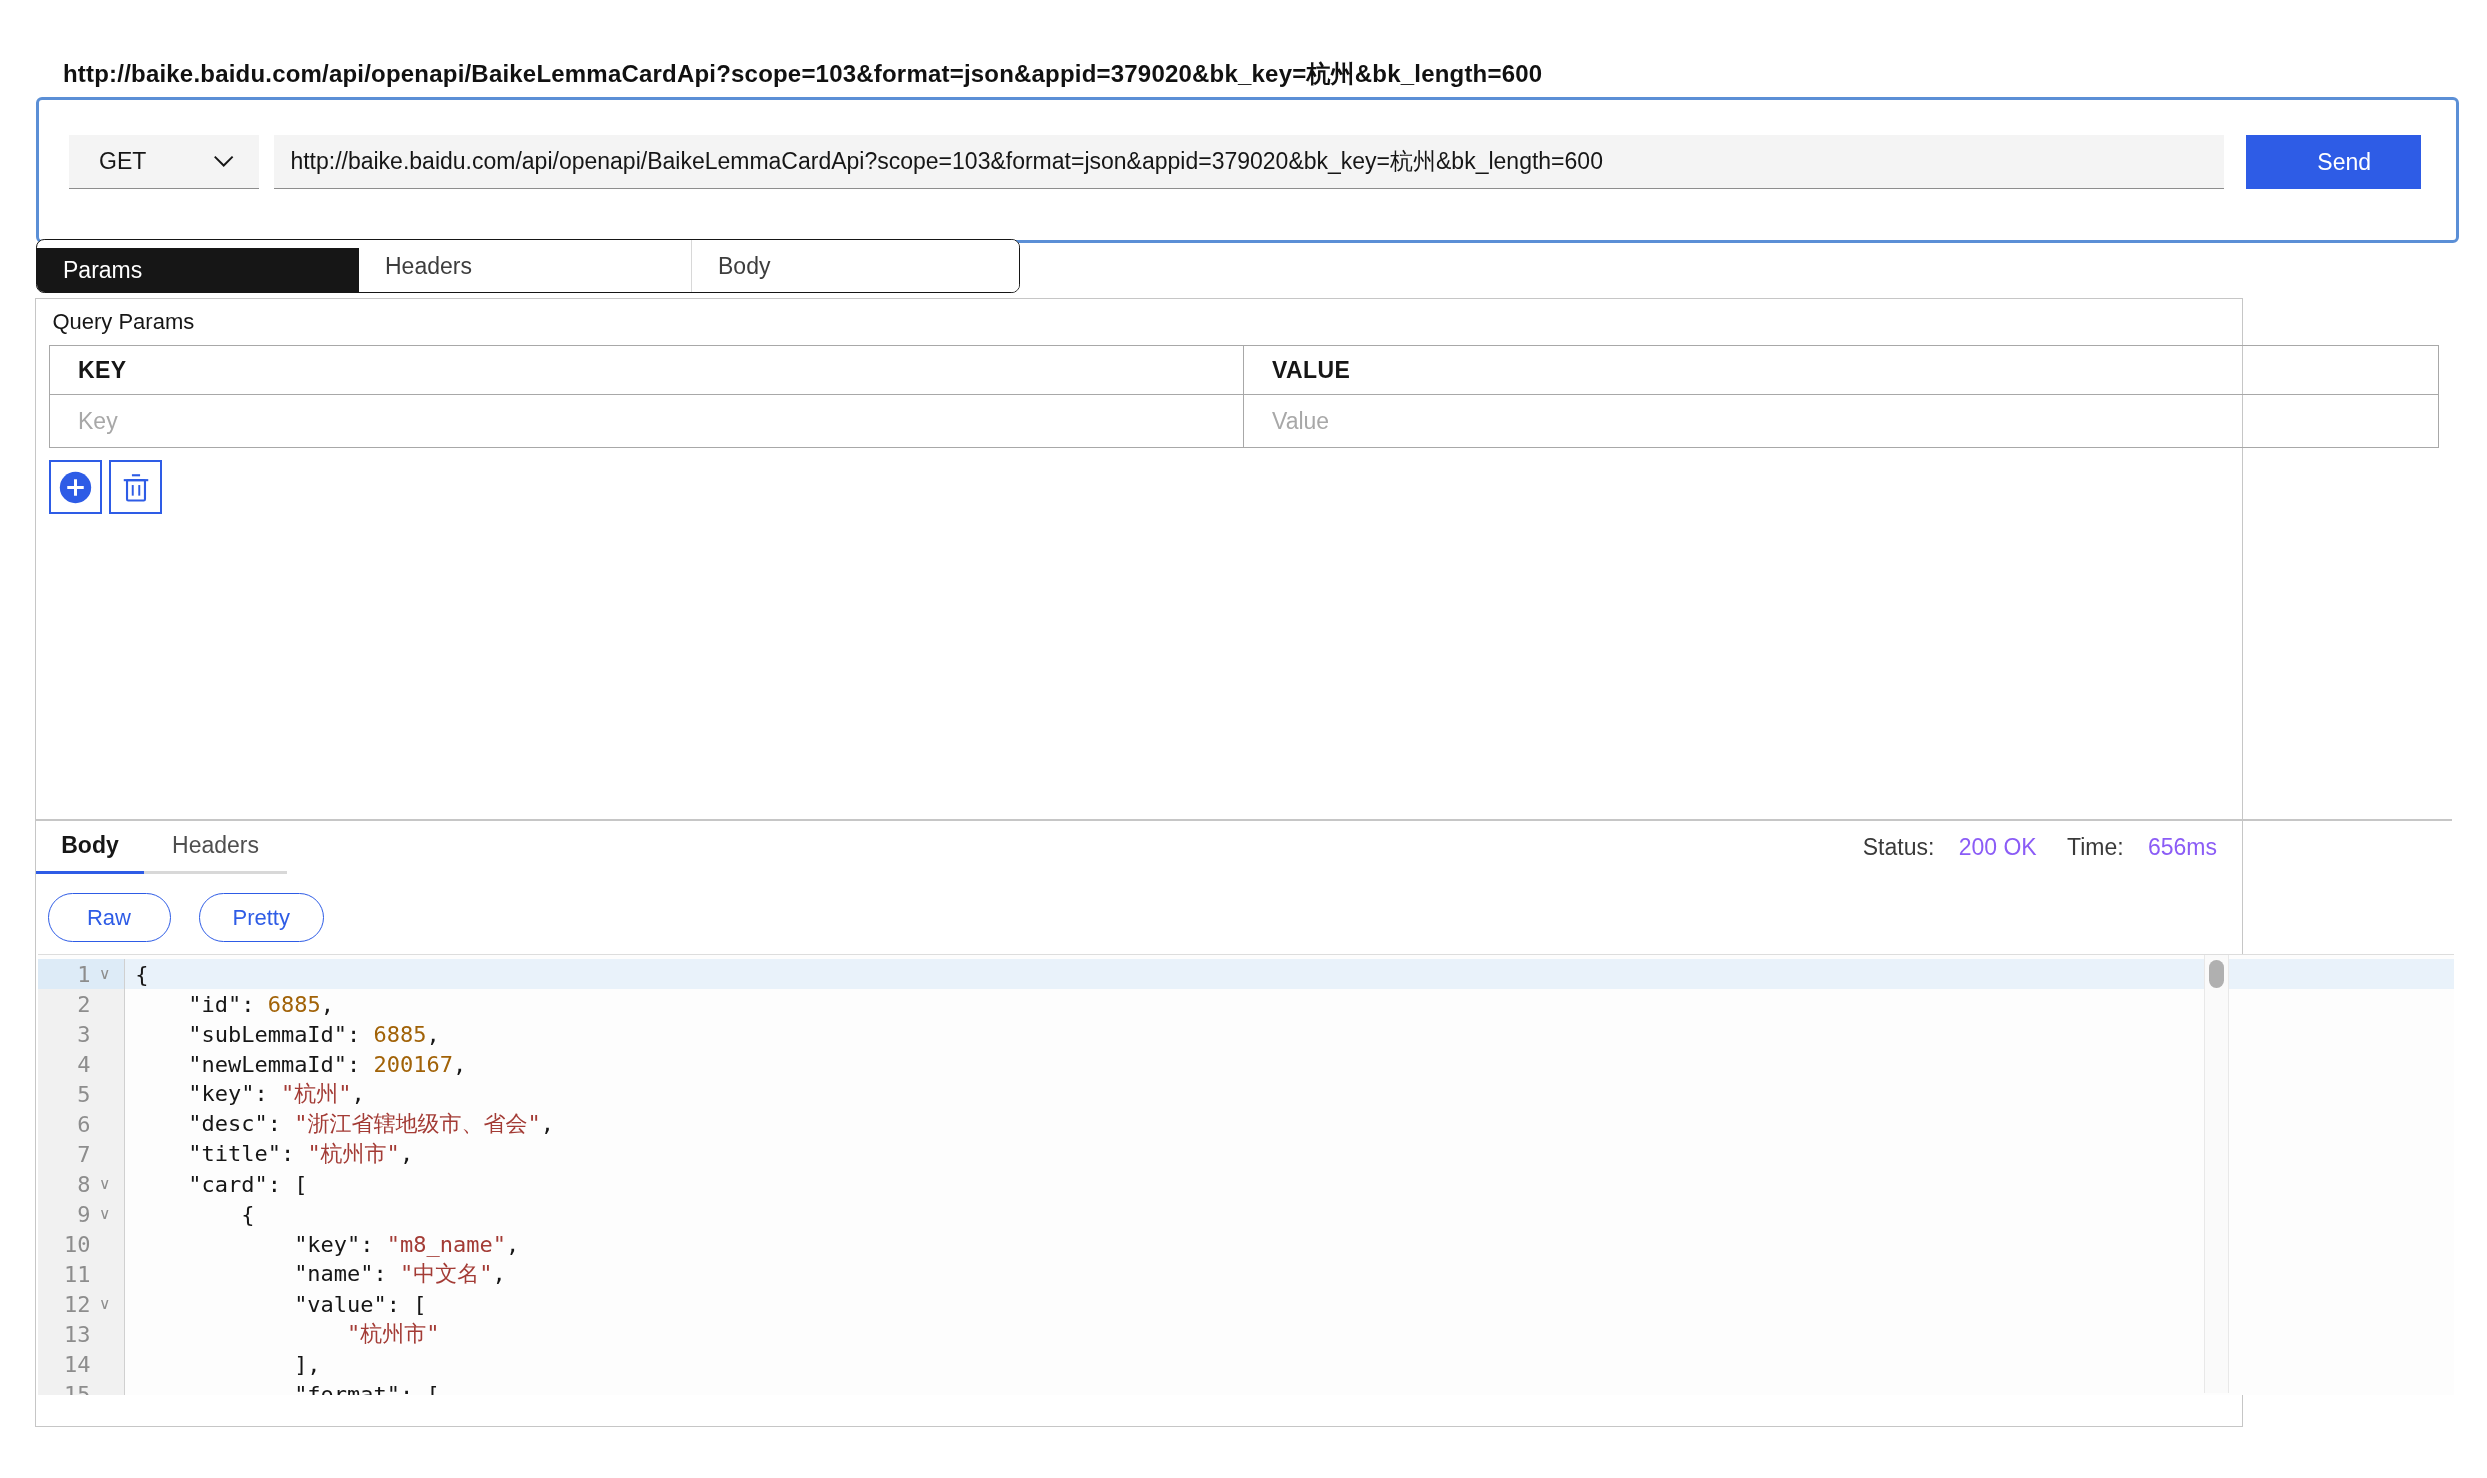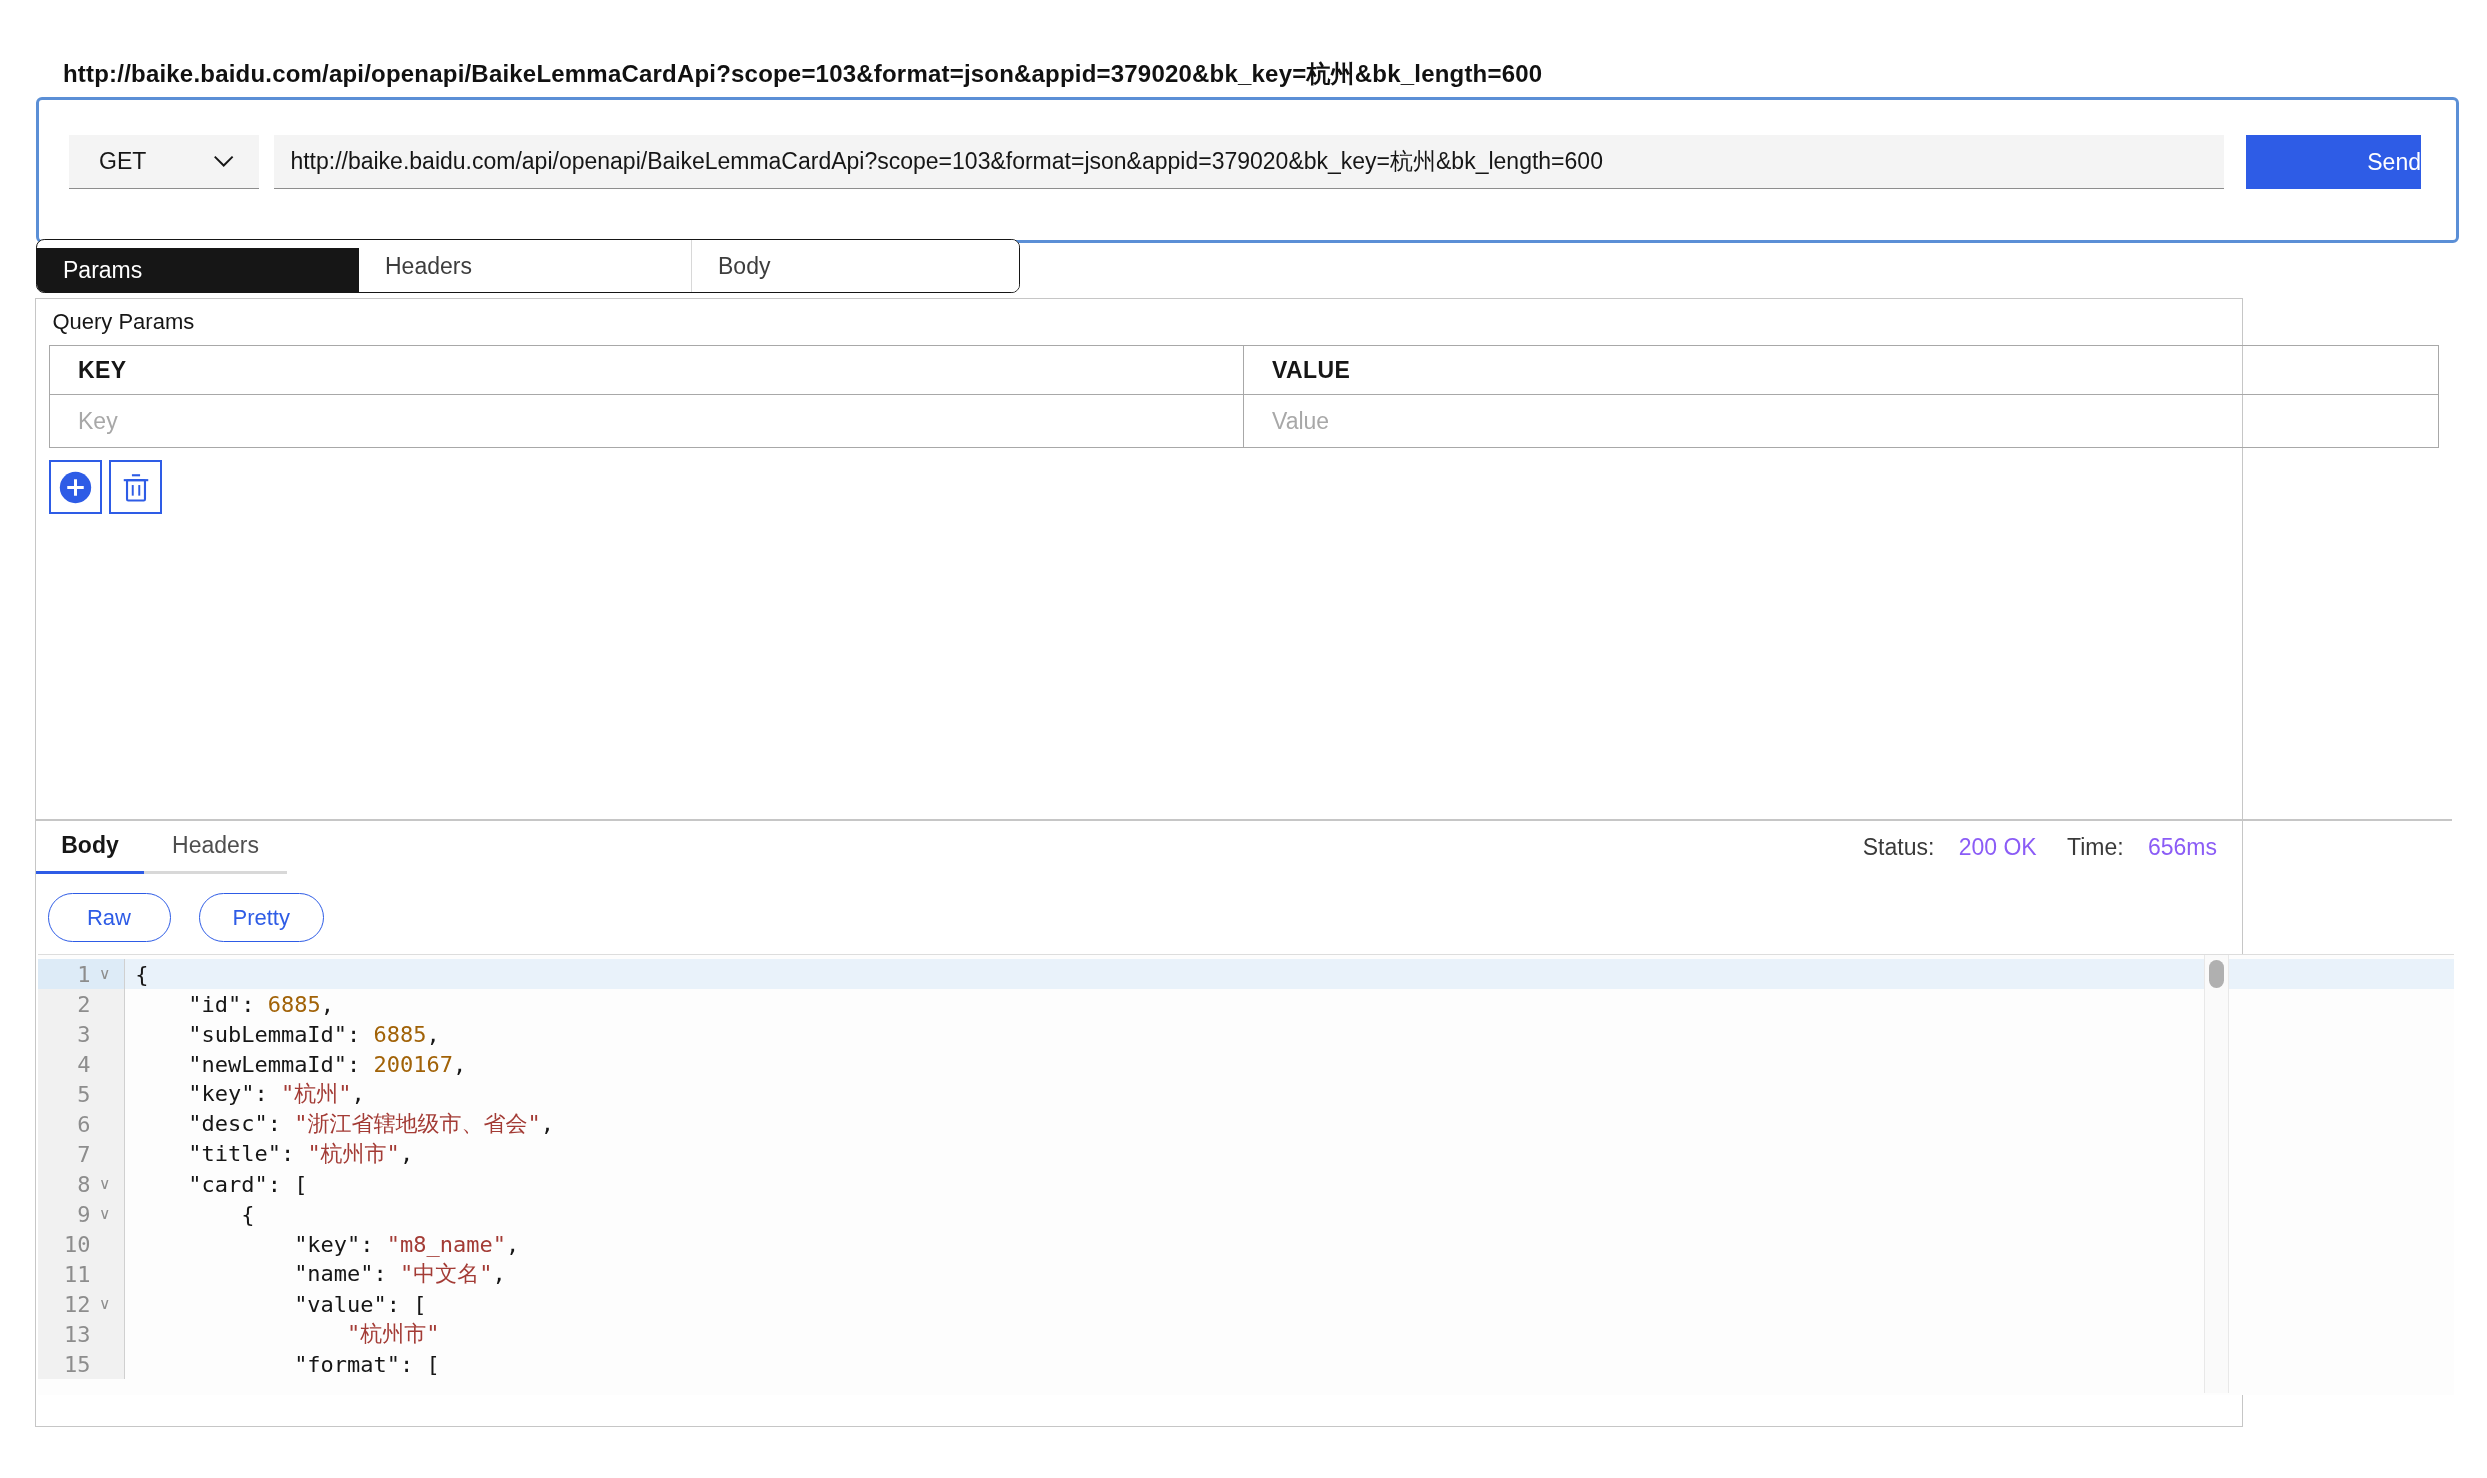--- a/index.html
+++ b/index.html
@@ -20,21 +20,21 @@
 
   
   .request-panel { position:absolute; left:36px; top:97px; width:2423px; height:146px;
     border:3.3px solid #5b8fd6; border-radius:6px; display:flex; align-items:center; padding:0 35px 16px 30px; }
   .method-select { width:190px; height:54px; background:#f4f4f4; border-bottom:1.6px solid #8d8d8d;
     display:flex; align-items:center; justify-content:space-between; padding:0 25px 0 30px; cursor:pointer; flex:none; }
   .method-select .label { font-size:23px; color:#161616; }
   .url-input { flex:1; height:54px; margin-left:15px; background:#f4f4f4; border:none; outline:none;
     border-bottom:1.6px solid #8d8d8d; font-size:23px; color:#161616; padding:0 16.4px; font-family:"Liberation Sans",sans-serif; }
   .send-btn { width:175px; height:54px; margin-left:22px; background:#2e5ce6; color:#fff; border:none;
-    font-size:23px; text-align:right; padding-left:21.4px; cursor:pointer; font-family:"Liberation Sans",sans-serif; flex:none; }
+    font-size:23px; text-align:center; padding-left:21.4px; cursor:pointer; font-family:"Liberation Sans",sans-serif; flex:none; }
 
   
   .switcher { position:absolute; left:36px; top:239px; width:984px; height:54px; display:flex;
     border:1.6px solid #161616; border-radius:8.2px; overflow:hidden; background:#fff; }
   .switch-seg { display:flex; align-items:center; padding-left:26px; font-size:23px; color:#3d3d3d; cursor:pointer; background:#fff; }
   .switch-seg.active { background:#161616; color:#fff;margin-top:8px; }
   .seg-params { width:322px; }
   .seg-headers { width:332px; }
   .seg-body { flex:1; border-left:1.6px solid #d8d8d8; }
 
@@ -271,20 +271,28 @@
           <div class="code-line">
             <div class="gutter">
               <span class="num">13</span>
               <span class="chev"></span>
             </div>
             <div class="gutter-sep"></div>
             <span class="code-text"><span class="tok-p">                </span><span class="tok-s">"杭州市"</span></span>
           </div>
           <div class="code-line">
             <div class="gutter">
+              <span class="num">14</span>
+              <span class="chev"></span>
+            </div>
+            <div class="gutter-sep"></div>
+            <span class="code-text"><span class="tok-p">            ],</span></span>
+          </div>
+          <div class="code-line">
+            <div class="gutter">
               <span class="num">15</span>
               <span class="chev"></span>
             </div>
             <div class="gutter-sep"></div>
             <span class="code-text"><span class="tok-p">            "format": [</span></span>
           </div>
         </div>
     </div>
     <div class="vscroll">
       <div class="vthumb"></div>

